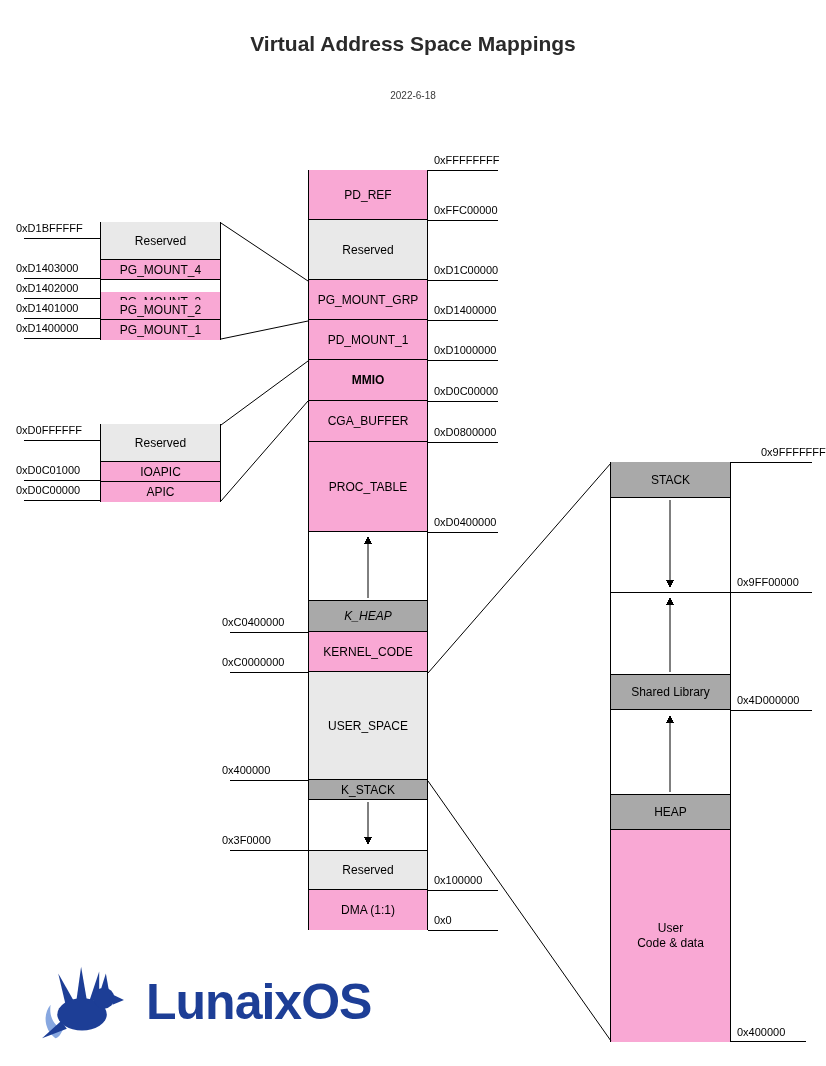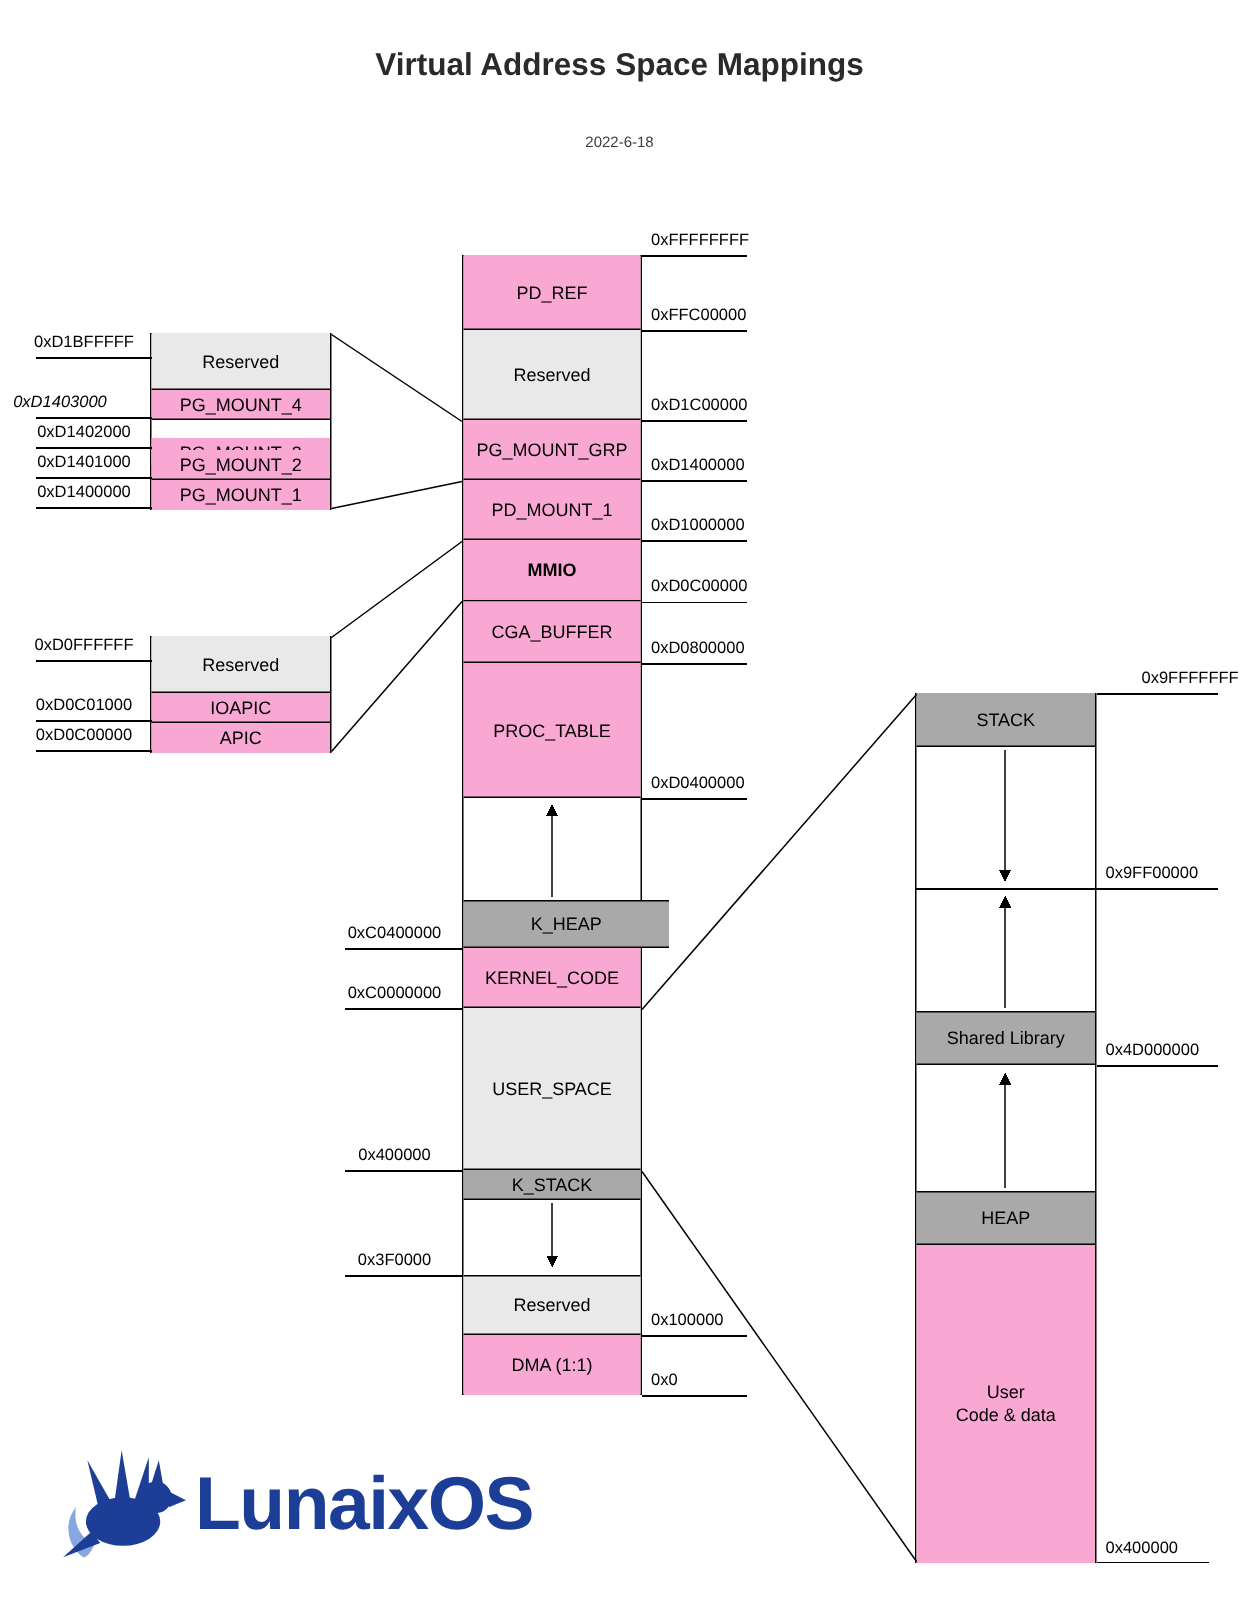--- a/index.html
+++ b/index.html
@@ -13,47 +13,47 @@
 
   .outline { position: absolute; border: 1px solid #000; box-sizing: border-box; background: transparent; }
   .region  { position: absolute; box-sizing: border-box; display: flex; align-items: center;
              justify-content: center; text-align: center; font-size: 12px; color: #000; background: #f9a8d4; }
   .lt { background: #e9e9e9; }
   .dk { background: #a9a9a9; }
   .bb { border-bottom: 1px solid #000; }
   .bt { border-top: 1px solid #000; }
 
   .addr { position: absolute; font-size: 11px; line-height: 13px; color: #000; white-space: nowrap; }
-  .al   { text-align: center; }
+  .al   { text-align: left; }
 
   svg.overlay { position: absolute; left: 0; top: 0; pointer-events: none; }
 
   .logo { position: absolute; left: 40px; top: 962px; display: flex; align-items: center; }
-  .logo-text { font-size: 50px; font-weight: bold; color: #1d3e96; margin-left: 4px; letter-spacing: -1px; }
+  .logo-text { font-size: 50px; font-weight: bold; color: #1d3e96; margin-left: 20px; letter-spacing: -1px; }
 
   .two-line { flex-direction: column; line-height: 15px; }
 </style>
 </head>
 <body>
 
 <div class="canvas">
 
   <div class="title">Virtual Address Space Mappings</div>
   <div class="date">2022-6-18</div>
 
   <div class="outline" style="left:308px; top:170px; width:120px; height:760px;"></div>
 
   <div class="region bb" style="left:309px; width:118px; top:170px; height:50px;">PD_REF</div>
   <div class="region lt bb" style="left:309px; width:118px; top:220px; height:60px;">Reserved</div>
   <div class="region bb" style="left:309px; width:118px; top:280px; height:40px;">PG_MOUNT_GRP</div>
   <div class="region bb" style="left:309px; width:118px; top:320px; height:40px;">PD_MOUNT_1</div>
   <div class="region bb" style="left:309px; width:118px; top:360px; height:41px;font-weight:bold;">MMIO</div>
   <div class="region bb" style="left:309px; width:118px; top:401px; height:41px;">CGA_BUFFER</div>
   <div class="region bb" style="left:309px; width:118px; top:442px; height:90px;">PROC_TABLE</div>
-  <div class="region dk bt bb" style="left:309px; width:137px; top:600px; height:32px;">K_HEAP</div>
+  <div class="region dk bt bb" style="left:309px; width:118px; top:600px; height:32px;font-style:italic;">K_HEAP</div>
   <div class="region bb" style="left:309px; width:118px; top:632px; height:40px;">KERNEL_CODE</div>
   <div class="region lt bb" style="left:309px; width:118px; top:672px; height:108px;">USER_SPACE</div>
   <div class="region dk bb" style="left:309px; width:118px; top:780px; height:20px;">K_STACK</div>
   <div class="region lt bt bb" style="left:309px; width:118px; top:850px; height:40px;">Reserved</div>
   <div class="region" style="left:309px; width:118px; top:890px; height:40px;">DMA (1:1)</div>
 
   <div class="addr" style="left:434px; top:154px;">0xFFFFFFFF</div>
   <div class="addr" style="left:434px; top:204px;">0xFFC00000</div>
   <div class="addr" style="left:434px; top:264px;">0xD1C00000</div>
   <div class="addr" style="left:434px; top:304px;">0xD1400000</div>
@@ -70,21 +70,21 @@
   <div class="addr al" style="left:222px; width:82px; top:834px;">0x3F0000</div>
 
   <div class="outline" style="left:100px; top:222px; width:121px; height:118px;"></div>
   <div class="region lt bb" style="left:101px; width:119px; top:222px; height:38px;">Reserved</div>
   <div class="region bb" style="left:101px; width:119px; top:260px; height:20px;">PG_MOUNT_4</div>
   <div class="region bb" style="left:101px; width:119px; top:292px; height:20px;">PG_MOUNT_3</div>
   <div class="region bb" style="left:101px; width:119px; top:300px; height:20px;">PG_MOUNT_2</div>
   <div class="region" style="left:101px; width:119px; top:320px; height:20px;">PG_MOUNT_1</div>
 
   <div class="addr al" style="left:16px; width:80px; top:222px;">0xD1BFFFFF</div>
-  <div class="addr al" style="left:0; width:80px; top:262px;font-style:italic;">0xD1403000</div>
+  <div class="addr al" style="left:16px; width:80px; top:262px;">0xD1403000</div>
   <div class="addr al" style="left:16px; width:80px; top:282px;">0xD1402000</div>
   <div class="addr al" style="left:16px; width:80px; top:302px;">0xD1401000</div>
   <div class="addr al" style="left:16px; width:80px; top:322px;">0xD1400000</div>
 
   <div class="outline" style="left:100px; top:424px; width:121px; height:78px;"></div>
   <div class="region lt bb" style="left:101px; width:119px; top:424px; height:38px;">Reserved</div>
   <div class="region bb" style="left:101px; width:119px; top:462px; height:20px;">IOAPIC</div>
   <div class="region" style="left:101px; width:119px; top:482px; height:20px;">APIC</div>
 
   <div class="addr al" style="left:16px; width:80px; top:424px;">0xD0FFFFFF</div>

